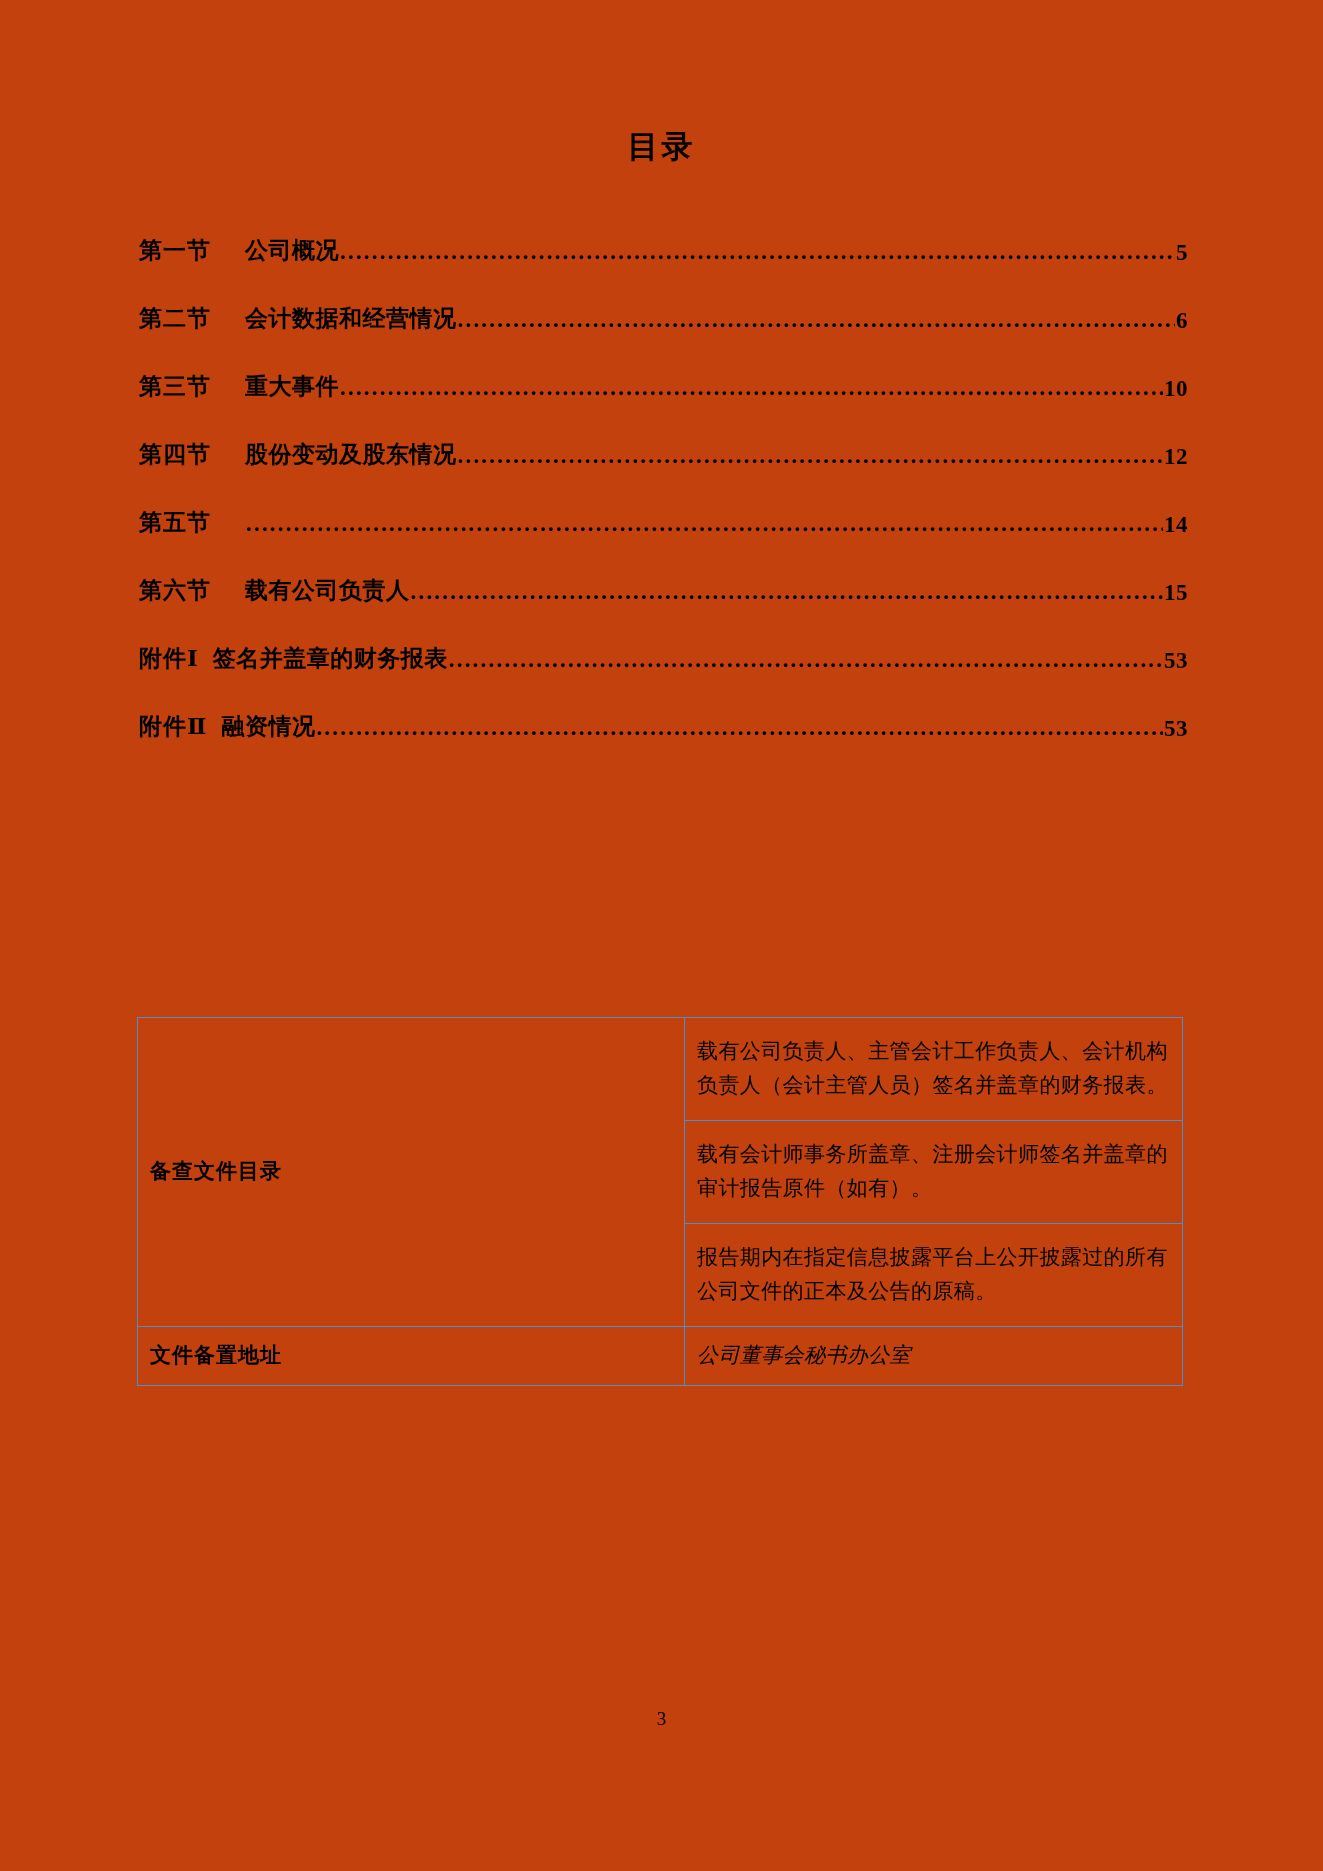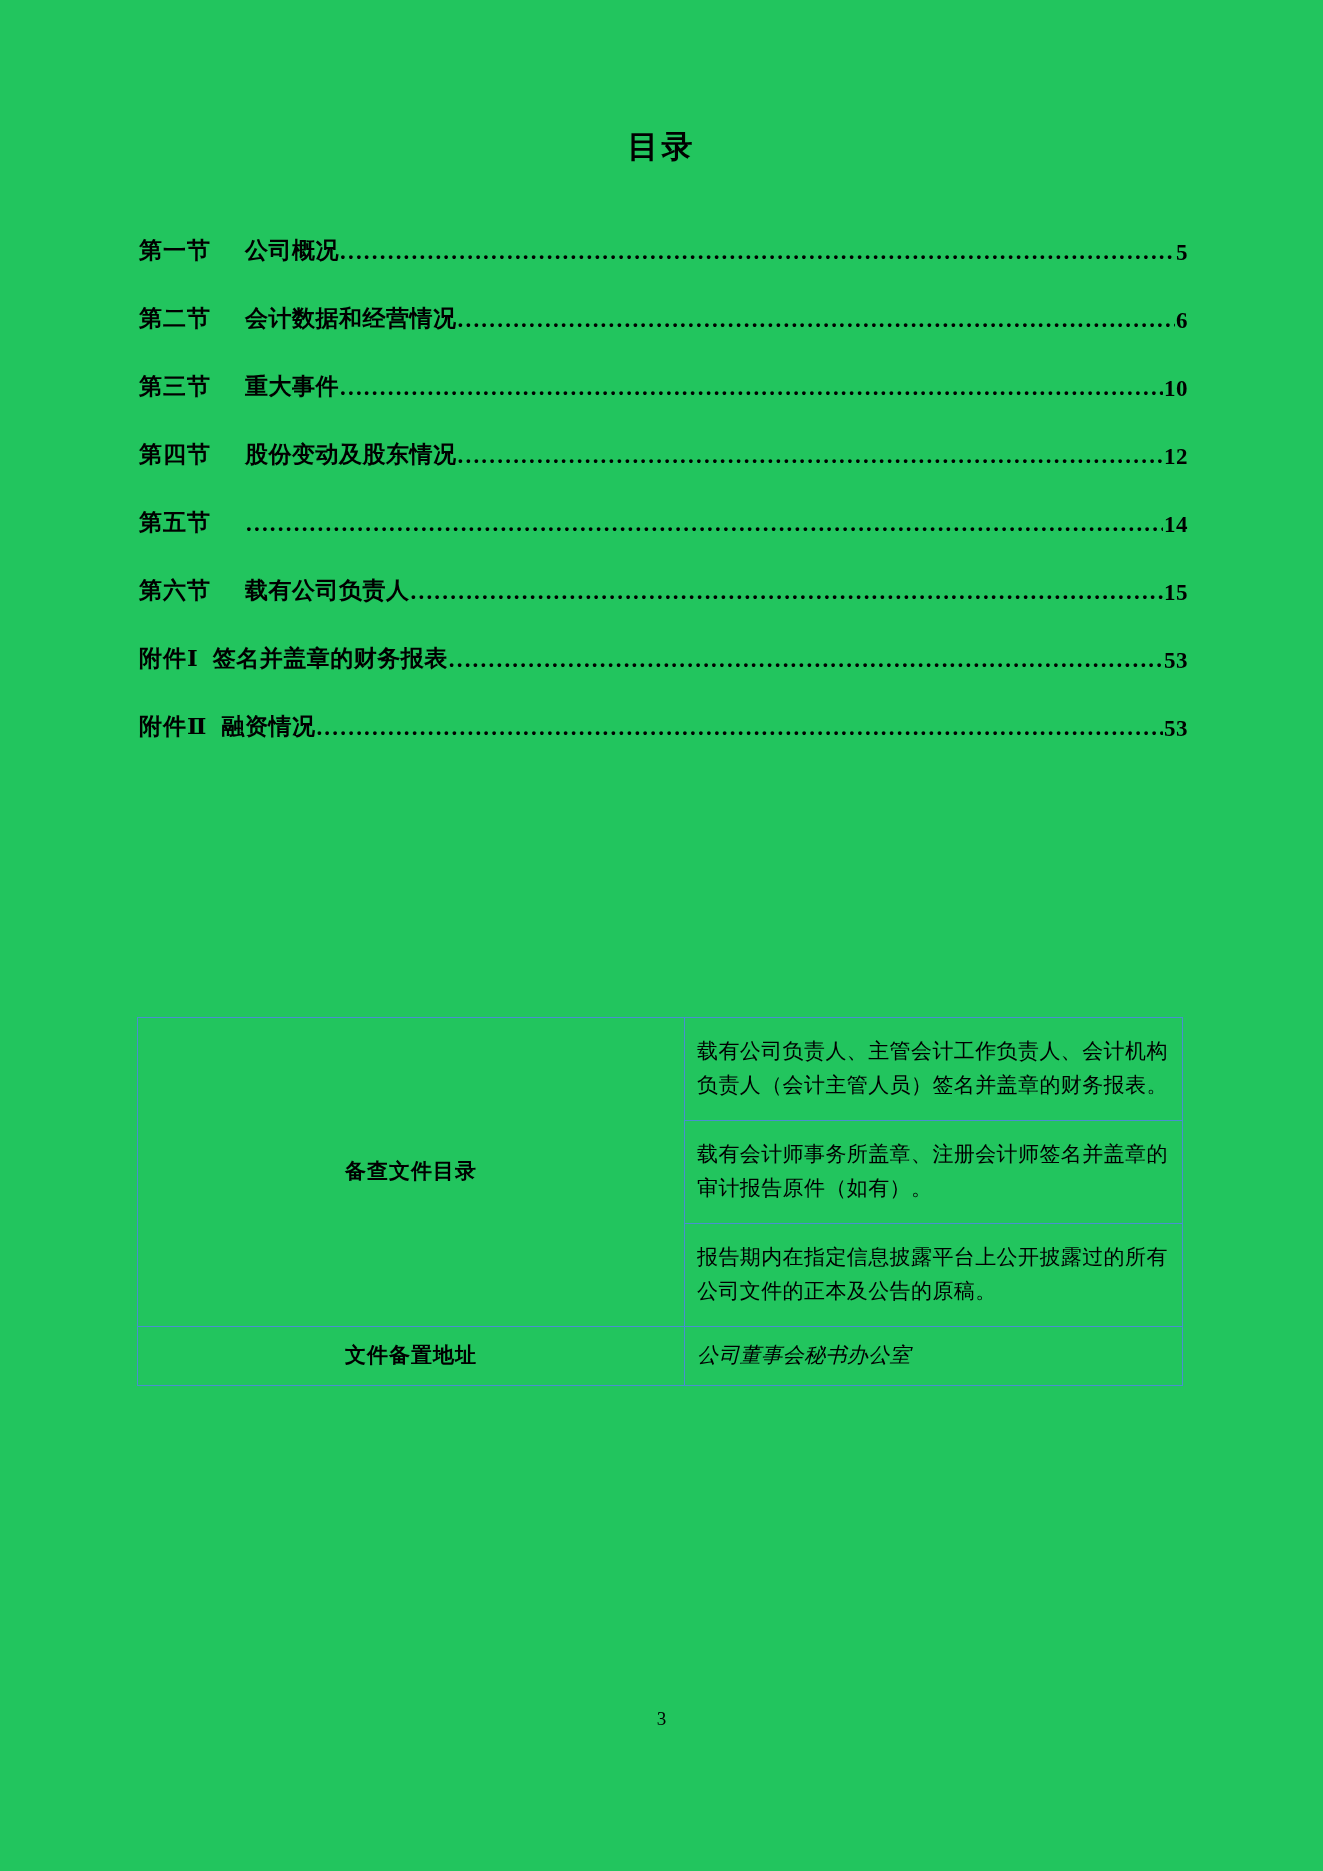--- a/index.html
+++ b/index.html
@@ -8,21 +8,21 @@
     background: #ffffff;
   }
   body {
     font-family: "Liberation Serif", "DejaVu Serif", serif;
     color: #000000;
   }
   .page {
     position: relative;
     width: 1323px;
     height: 1871px;
-    background: #22c55e;
+    background: #c2410c;
     overflow: hidden;
     box-sizing: border-box;
   }
 
   
   .doc-title {
     position: absolute;
     top: 126px;
     left: 0;
     width: 1323px;
@@ -91,21 +91,21 @@
   .ref-table td {
     border: 1.5px solid #4a8fd0;
     padding: 6px 12px 8px 12px;
     vertical-align: middle;
     line-height: 1.62;
     color: #000;
     margin-left: 16px;
   }
   .ref-table td.label-cell {
     width: 522px;
-    text-align: center;
+    text-align: left;
     font-weight: bold;
     letter-spacing: 1px;
   }
   .ref-table td.value-cell {
     text-align: left;
     letter-spacing: 0.4px;
   }
   .ref-table td.value-cell.tall { height: 88px; }
   .ref-table td.value-cell.short { height: 44px; font-style: italic; }
 

